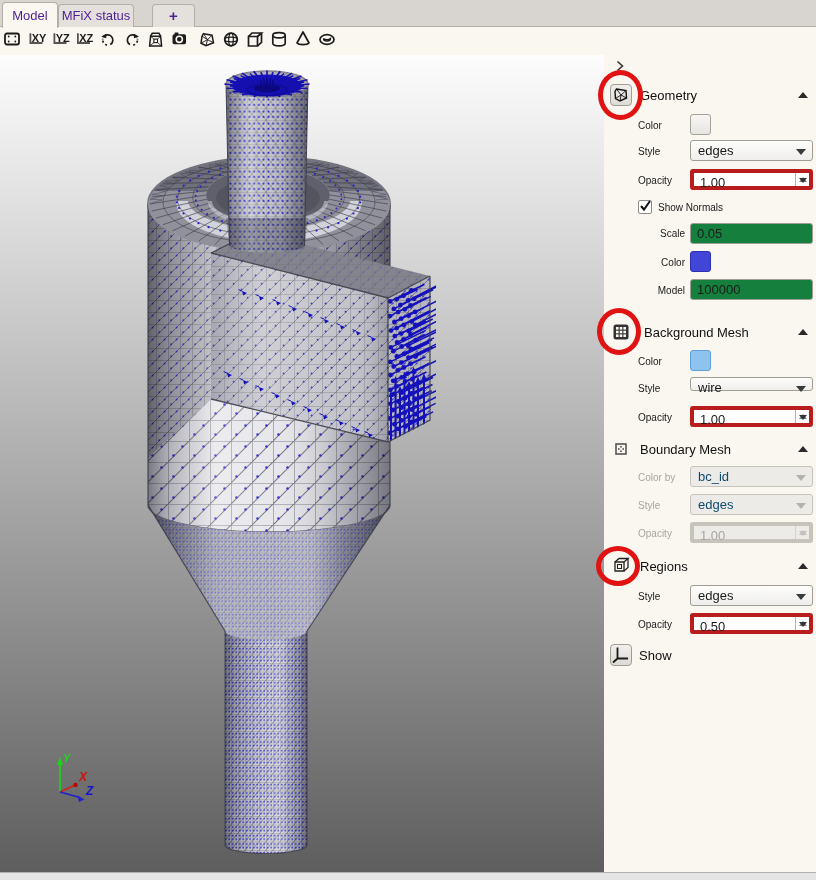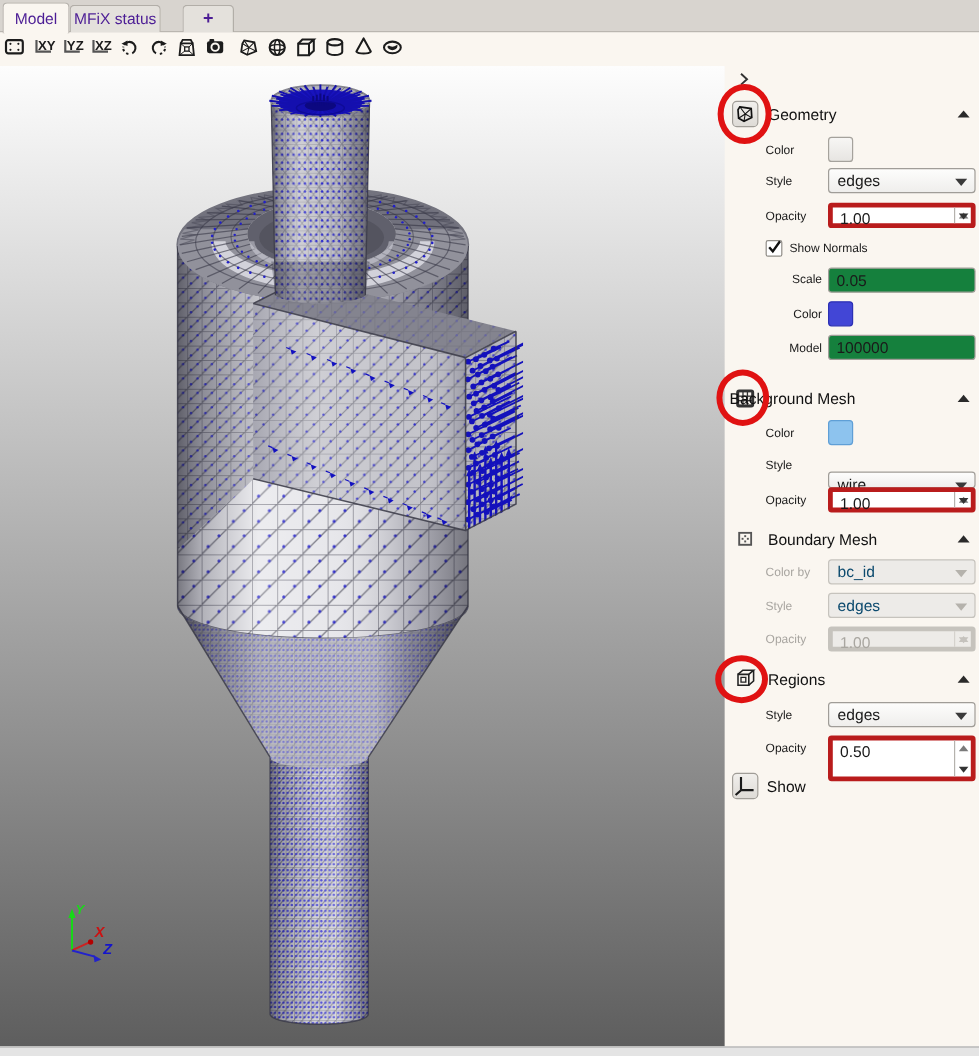--- a/index.html
+++ b/index.html
@@ -506,26 +506,26 @@
     <div class="lb" style="right:131px;top:226px">Scale</div>
     <div class="fld" style="left:690px;top:223px;width:123px;height:21px">
       <span>0.05</span>
     </div>
     <div class="lb" style="right:131px;top:255px">Color</div>
     <div class="swatch" style="left:690px;top:251px;background:#4246d6;border-color:#2c30b4"></div>
     <div class="lb" style="right:131px;top:283px">Model</div>
     <div class="fld" style="left:690px;top:279px;width:123px;height:21px">
       <span>100000</span>
     </div>
-    <div class="hd" style="left:608px;top:325px">Background Mesh</div>
+    <div class="hd" style="left:644px;top:325px">Background Mesh</div>
     <div class="tri" style="left:798px;top:329px"></div>
     <div class="lb" style="left:638px;top:354px">Color</div>
     <div class="swatch" style="left:690px;top:350px;background:#8dc3ee;border-color:#5f9fd6"></div>
     <div class="lb" style="left:638px;top:381px">Style</div>
-    <div class="dd" style="left:690px;top:393px;width:123px;height:14px">
+    <div class="dd" style="left:690px;top:377px;width:123px;height:14px">
       <span>wire</span>
       <i></i>
     </div>
     <div class="lb" style="left:638px;top:410px">Opacity</div>
     <div class="spin" style="left:690px;top:406px;width:123px;height:21px">
       <span>1.00</span>
       <div class="sb">
         <b class="u"></b>
         <b class="d"></b>
       </div>
@@ -551,21 +551,21 @@
       </div>
     </div>
     <div class="hd" style="left:640px;top:559px">Regions</div>
     <div class="tri" style="left:798px;top:563px"></div>
     <div class="lb" style="left:638px;top:589px">Style</div>
     <div class="dd" style="left:690px;top:585px;width:123px;height:21px">
       <span>edges</span>
       <i></i>
     </div>
     <div class="lb" style="left:638px;top:617px">Opacity</div>
-    <div class="spin" style="left:690px;top:613px;width:123px;height:38px">
+    <div class="spin" style="left:690px;top:613px;width:123px;height:21px">
       <span>0.50</span>
       <div class="sb">
         <b class="u"></b>
         <b class="d"></b>
       </div>
     </div>
     <div class="hd" style="left:639px;top:648px">Show</div>
 <div class="rc" style="left:598px;top:70px;width:45px;height:50px"></div>
     <div class="rc" style="left:597px;top:308px;width:44px;height:47px"></div>
     <div class="rc" style="left:596px;top:546px;width:44px;height:40px"></div>

